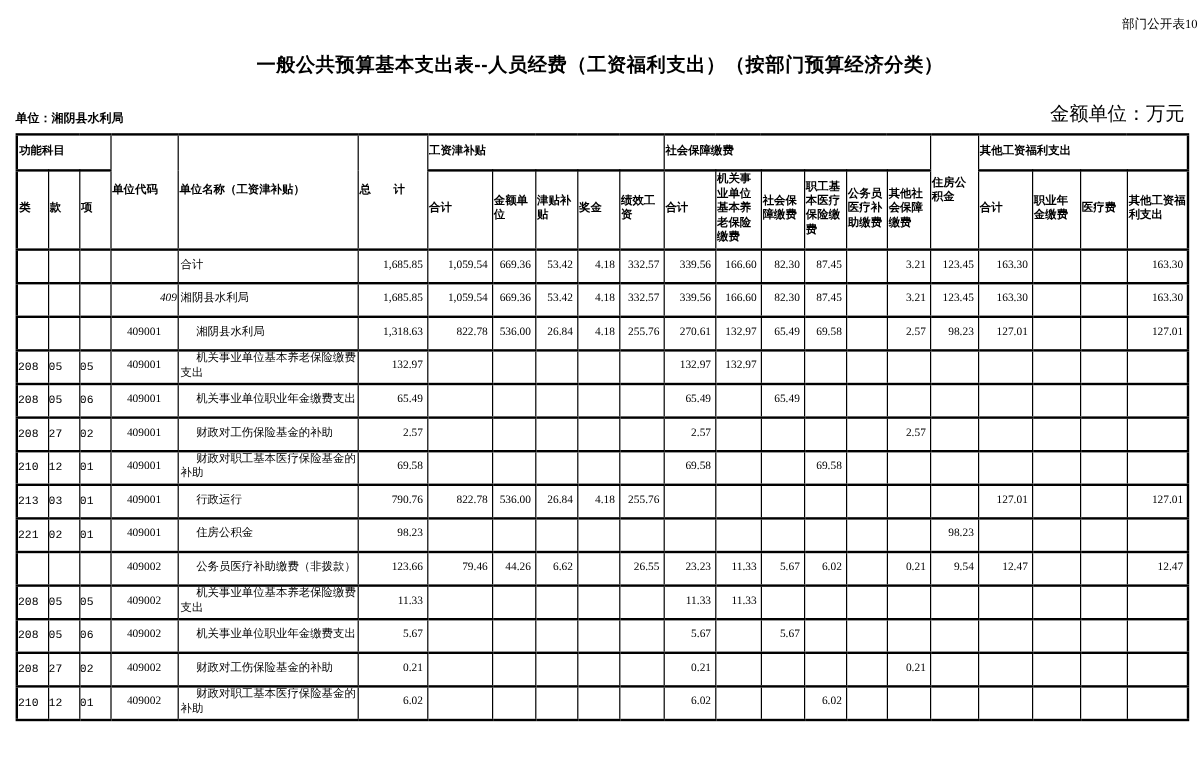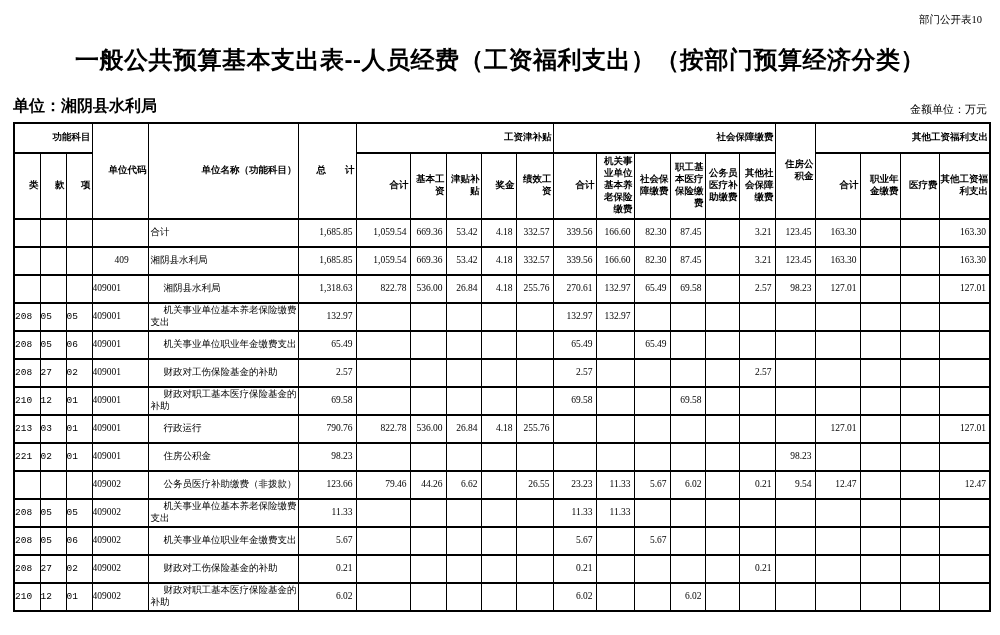--- a/index.html
+++ b/index.html
@@ -2,58 +2,58 @@
 <html><head>
 <meta charset="utf-8">
 <style>
   html,body{margin:0;padding:0;background:#fff;}
   body{
     width:1000px;height:635px;position:relative;color:#000;
     font-family:"Liberation Serif","DejaVu Serif",serif;
     -webkit-font-smoothing:antialiased;
   }
   .corner{
-    position:absolute;top:13px;right:18px;font-size:10.5px;
+    position:absolute;top:13px;right:2px;font-size:10.5px;
     font-family:"Liberation Serif","DejaVu Serif",serif;
   }
   .title{
     margin:44px 0 0 0;text-align:center;
-    font-size:24px;font-weight:bold;letter-spacing:.5px;
+    font-size:16px;font-weight:bold;letter-spacing:.5px;
     font-family:"Liberation Sans","DejaVu Sans",sans-serif;
   }
   .meta{
     display:flex;justify-content:space-between;align-items:flex-end;
     margin:20px 13px 5px 13px;
   }
   .meta .left{
-    font-size:16px;font-weight:bold;
+    font-size:10px;font-weight:bold;
     font-family:"Liberation Sans","DejaVu Sans",sans-serif;
   }
-  .meta .right{font-size:11px;}
+  .meta .right{font-size:16px;}
   table{
     border-collapse:collapse;table-layout:fixed;
     width:976px;margin-left:13px;
     font-size:9.5px;line-height:1.25;
     border:2px solid #000;
   }
   th,td{
     border-left:1px solid #000;border-right:1px solid #000;
     border-top:2px solid #000;border-bottom:2px solid #000;
     padding:0;overflow:hidden;word-break:break-all;
   }
   thead th{
-    font-weight:bold;text-align:right;vertical-align:middle;
+    font-weight:bold;text-align:left;vertical-align:middle;
     padding:1px 1px;
   }
   tr.rowA th{height:26px;}
   tr.rowB th{height:62px;}
   tbody td{height:24px;vertical-align:middle;padding:1px 0;}
   td.c{text-align:left;font-family:Liberation Mono, monospace;}
-  td.code{}
-  td.code.left{text-align:center;padding-left:3px;}
+  td.code{text-align:center;}
+  td.code.left{text-align:right;padding-left:3px;font-style:italic;}
   td.name{text-align:left;padding-left:2px;}
   td.name.ind{text-indent:13px;}
   td.num{text-align:right;padding-right:3px;}
 </style>
 </head>
 <body>
 
 <div class="sheet">
   <div class="corner">部门公开表10</div>
   <h1 class="title">一般公共预算基本支出表--人员经费（工资福利支出）（按部门预算经济分类）</h1>
@@ -84,33 +84,33 @@
       <col style="width:40px">
       <col style="width:45px">
         <col style="width:40px">
         <col style="width:39px">
         <col style="width:51px">
     </colgroup>
     <thead>
       <tr class="rowA">
         <th colspan="3">功能科目</th>
         <th rowspan="2">单位代码</th>
-        <th rowspan="2">单位名称（功能科目）</th>
+        <th rowspan="2">单位名称（工资津补贴）</th>
         <th rowspan="2">总　　计</th>
         <th colspan="5">工资津补贴</th>
         <th colspan="6">社会保障缴费</th>
         <th rowspan="2">住房公积金</th>
         <th colspan="4">其他工资福利支出</th>
       </tr>
       <tr class="rowB">
         <th>类</th>
         <th>款</th>
         <th>项</th>
         <th>合计</th>
-        <th>基本工资</th>
+        <th>金额单位</th>
         <th>津贴补贴</th>
         <th>奖金</th>
         <th>绩效工资</th>
         <th>合计</th>
         <th>机关事业单位基本养老保险缴费</th>
         <th>社会保障缴费</th>
         <th>职工基本医疗保险缴费</th>
         <th>公务员医疗补助缴费</th>
         <th>其他社会保障缴费</th>
         <th>合计</th>

